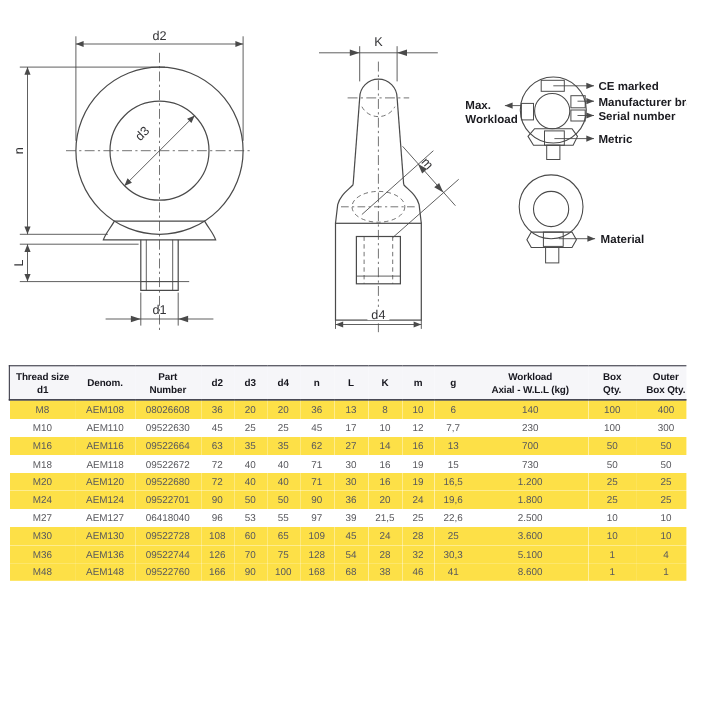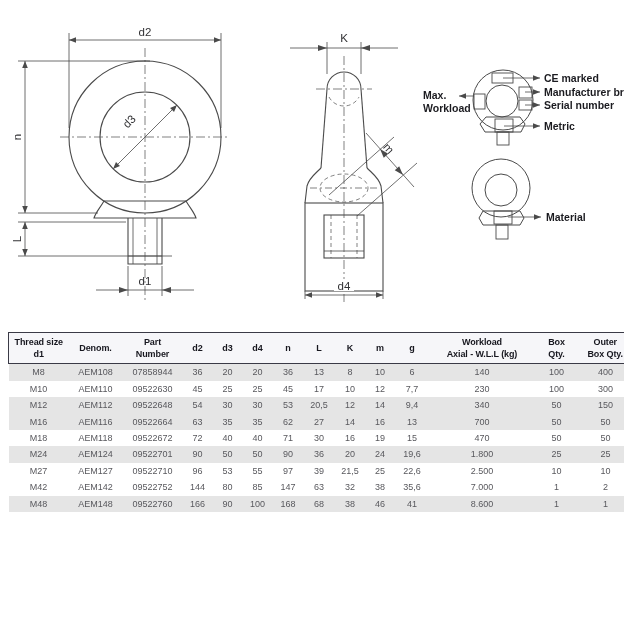--- a/index.html
+++ b/index.html
@@ -25,21 +25,21 @@
     font-size:9px;font-weight:bold;color:#17171f;
     text-align:center;vertical-align:middle;
     white-space:pre-line;line-height:1.35;
     padding:3px 1px;letter-spacing:-0.1px;
   }
   .spec-table td{
     font-size:9px;color:#58585d;text-align:center;
     height:16.4px;padding:0 1px;line-height:16.4px;
     white-space:nowrap;overflow:hidden;
   }
-  .spec-table tbody tr.alt{background:#e5e5e5;margin-top:17px;}
+  .spec-table tbody tr.alt{background:#fde047;margin-top:17px;}
 </style>
 </head>
 <body>
 
 <div class="page">
 
   <div class="diagram">
     <svg width="640" height="328" viewBox="0 0 640 328">
       <defs>
         <marker id="arr" viewBox="0 0 10 10" refX="10" refY="5" markerWidth="10" markerHeight="7" markerUnits="userSpaceOnUse" orient="auto-start-reverse">
@@ -219,21 +219,21 @@
           <th>Box
 Qty.</th>
           <th>Outer
 Box Qty.</th>
         </tr>
     </thead>
     <tbody>
         <tr class="alt">
           <td>M8</td>
           <td>AEM108</td>
-          <td>07858944</td>
+          <td>08026608</td>
           <td>36</td>
           <td>20</td>
           <td>20</td>
           <td>36</td>
           <td>13</td>
           <td>8</td>
           <td>10</td>
           <td>6</td>
           <td>140</td>
           <td>100</td>
@@ -247,36 +247,20 @@
           <td>25</td>
           <td>25</td>
           <td>45</td>
           <td>17</td>
           <td>10</td>
           <td>12</td>
           <td>7,7</td>
           <td>230</td>
           <td>100</td>
           <td>300</td>
-        </tr>
-        <tr class="alt">
-          <td>M12</td>
-          <td>AEM112</td>
-          <td>09522648</td>
-          <td>54</td>
-          <td>30</td>
-          <td>30</td>
-          <td>53</td>
-          <td>20,5</td>
-          <td>12</td>
-          <td>14</td>
-          <td>9,4</td>
-          <td>340</td>
-          <td>50</td>
-          <td>150</td>
         </tr>
         <tr class="alt">
           <td>M16</td>
           <td>AEM116</td>
           <td>09522664</td>
           <td>63</td>
           <td>35</td>
           <td>35</td>
           <td>62</td>
           <td>27</td>
@@ -292,71 +276,103 @@
           <td>AEM118</td>
           <td>09522672</td>
           <td>72</td>
           <td>40</td>
           <td>40</td>
           <td>71</td>
           <td>30</td>
           <td>16</td>
           <td>19</td>
           <td>15</td>
-          <td>470</td>
-          <td>50</td>
-          <td>50</td>
+          <td>730</td>
+          <td>50</td>
+          <td>50</td>
+        </tr>
+        <tr class="alt">
+          <td>M20</td>
+          <td>AEM120</td>
+          <td>09522680</td>
+          <td>72</td>
+          <td>40</td>
+          <td>40</td>
+          <td>71</td>
+          <td>30</td>
+          <td>16</td>
+          <td>19</td>
+          <td>16,5</td>
+          <td>1.200</td>
+          <td>25</td>
+          <td>25</td>
         </tr>
         <tr class="alt">
           <td>M24</td>
           <td>AEM124</td>
           <td>09522701</td>
           <td>90</td>
           <td>50</td>
           <td>50</td>
           <td>90</td>
           <td>36</td>
           <td>20</td>
           <td>24</td>
           <td>19,6</td>
           <td>1.800</td>
           <td>25</td>
           <td>25</td>
         </tr>
         <tr>
           <td>M27</td>
           <td>AEM127</td>
-          <td>09522710</td>
+          <td>06418040</td>
           <td>96</td>
           <td>53</td>
           <td>55</td>
           <td>97</td>
           <td>39</td>
           <td>21,5</td>
           <td>25</td>
           <td>22,6</td>
           <td>2.500</td>
           <td>10</td>
           <td>10</td>
         </tr>
-        <tr>
-          <td>M42</td>
-          <td>AEM142</td>
-          <td>09522752</td>
-          <td>144</td>
-          <td>80</td>
-          <td>85</td>
-          <td>147</td>
-          <td>63</td>
+        <tr class="alt">
+          <td>M30</td>
+          <td>AEM130</td>
+          <td>09522728</td>
+          <td>108</td>
+          <td>60</td>
+          <td>65</td>
+          <td>109</td>
+          <td>45</td>
+          <td>24</td>
+          <td>28</td>
+          <td>25</td>
+          <td>3.600</td>
+          <td>10</td>
+          <td>10</td>
+        </tr>
+        <tr class="alt">
+          <td>M36</td>
+          <td>AEM136</td>
+          <td>09522744</td>
+          <td>126</td>
+          <td>70</td>
+          <td>75</td>
+          <td>128</td>
+          <td>54</td>
+          <td>28</td>
           <td>32</td>
-          <td>38</td>
-          <td>35,6</td>
-          <td>7.000</td>
+          <td>30,3</td>
+          <td>5.100</td>
           <td>1</td>
-          <td>2</td>
+          <td>4</td>
         </tr>
         <tr class="alt">
           <td>M48</td>
           <td>AEM148</td>
           <td>09522760</td>
           <td>166</td>
           <td>90</td>
           <td>100</td>
           <td>168</td>
           <td>68</td>

